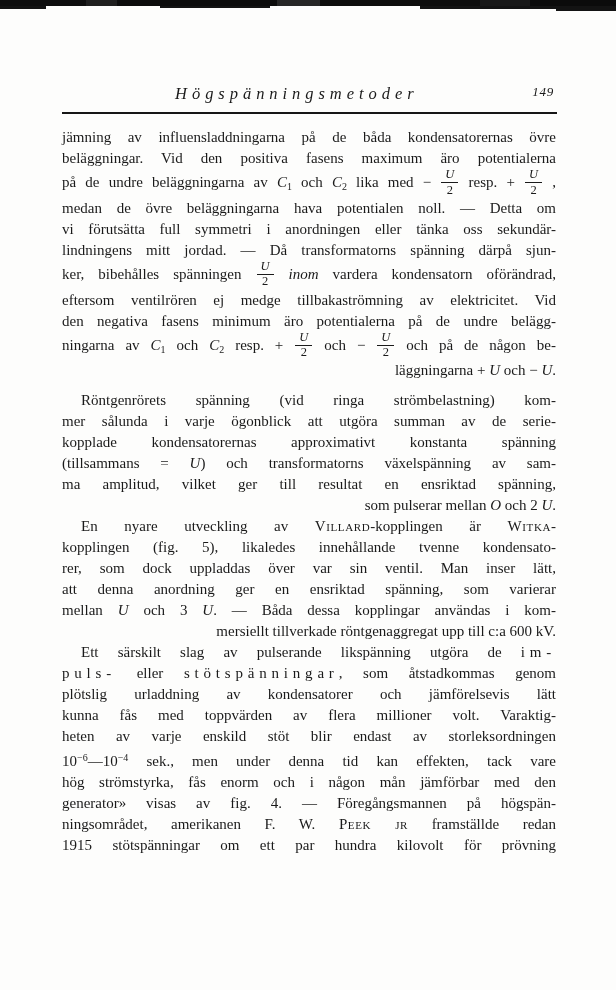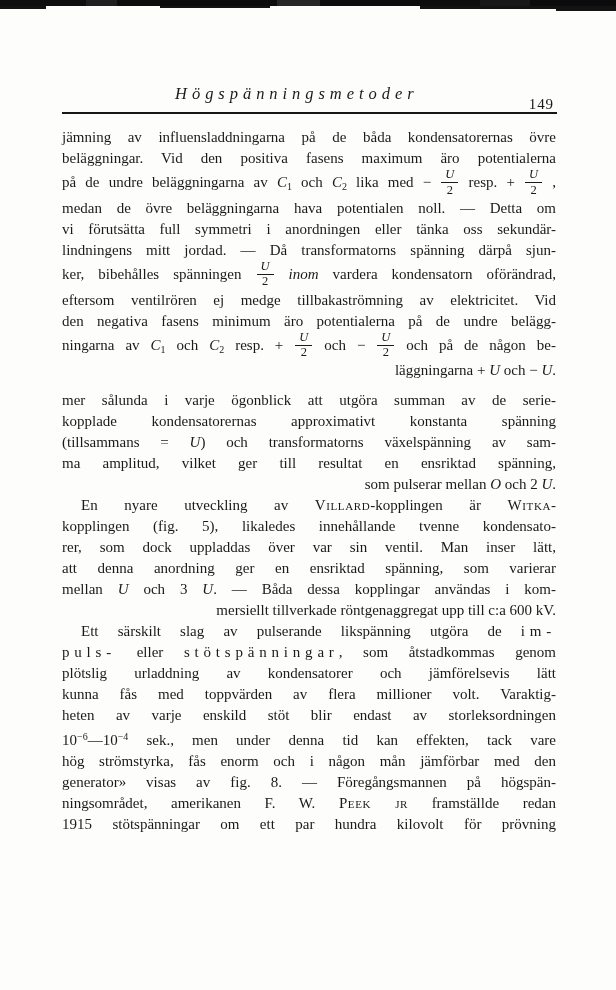--- a/index.html
+++ b/index.html
@@ -40,23 +40,24 @@
     position: absolute;
     left: 50%;
     transform: translateX(-55%);
     font-style: italic;
     font-size: 16.5px;
     letter-spacing: 0.30em;
     white-space: nowrap;
   }
   .pagenum {
     position: absolute;
-    right: 2px; top: 12px;
-    font-size: 15px;
+    right: 2px; top: 0;
+    font-size: 13px;
     letter-spacing: 0.06em;
+    font-style: italic;
   }
   .rule {
     margin: 5px 59px 0 62px;
     border-top: 2.2px solid #161616;
   }
 
   .body-col {
     margin: 13px 60px 0 62px;
     font-size: 15px;
     line-height: 21px;
@@ -129,20 +130,21 @@
         <div class="line just"><span>ningarna av </span><span class="i">C</span><span class="sub">1</span><span> och </span><span class="i">C</span><span class="sub">2</span><span> resp. + </span><span class="frac">
             <span class="num">U</span>
             <span class="den">2</span>
           </span><span> och − </span><span class="frac">
             <span class="num">U</span>
             <span class="den">2</span>
           </span><span> och på de någon be-</span></div>
         <div class="line"><span>läggningarna + </span><span class="i">U</span><span> och − </span><span class="i">U</span><span>.</span></div>
       </div>
       <div class="para indent" style="margin-top: 9px;">
+        <div class="line just first"><span>Röntgenrörets spänning (vid ringa strömbelastning) kom-</span></div>
         <div class="line just"><span>mer sålunda i varje ögonblick att utgöra summan av de serie-</span></div>
         <div class="line just"><span>kopplade kondensatorernas approximativt konstanta spänning</span></div>
         <div class="line just"><span>(tillsammans = </span><span class="i">U</span><span>) och transformatorns växelspänning av sam-</span></div>
         <div class="line just"><span>ma amplitud, vilket ger till resultat en ensriktad spänning,</span></div>
         <div class="line"><span>som pulserar mellan </span><span class="i">O</span><span> och 2 </span><span class="i">U</span><span>.</span></div>
       </div>
       <div class="para indent">
         <div class="line just first"><span>En nyare utveckling av </span><span class="sc">Villard</span><span>-kopplingen är </span><span class="sc">Witka</span><span>-</span></div>
         <div class="line just"><span>kopplingen (fig. 5), likaledes innehållande tvenne kondensato-</span></div>
         <div class="line just"><span>rer, som dock uppladdas över var sin ventil.  Man inser lätt,</span></div>
@@ -151,18 +153,18 @@
         <div class="line"><span>mersiellt tillverkade röntgenaggregat upp till c:a 600 kV.</span></div>
       </div>
       <div class="para indent">
         <div class="line just first"><span>Ett särskilt slag av pulserande likspänning utgöra de </span><span class="sp">im-</span></div>
         <div class="line just"><span class="sp">puls-</span><span> eller </span><span class="sp">stötspänningar</span><span>, som åtstadkommas genom</span></div>
         <div class="line just"><span>plötslig urladdning av kondensatorer och jämförelsevis lätt</span></div>
         <div class="line just"><span>kunna fås med toppvärden av flera millioner volt.  Varaktig-</span></div>
         <div class="line just"><span>heten av varje enskild stöt blir endast av storleksordningen</span></div>
         <div class="line just"><span>10</span><span class="sup">−6</span><span>—10</span><span class="sup">−4</span><span> sek., men under denna tid kan effekten, tack vare</span></div>
         <div class="line just"><span>hög strömstyrka, fås enorm och i någon mån jämförbar med den</span></div>
-        <div class="line just"><span>generator» visas av fig. 8. — Föregångsmannen på högspän-</span></div>
+        <div class="line just"><span>generator» visas av fig. 4. — Föregångsmannen på högspän-</span></div>
         <div class="line just"><span>ningsområdet, amerikanen F. W. </span><span class="sc">Peek jr</span><span> framställde redan</span></div>
         <div class="line just"><span>1915 stötspänningar om ett par hundra kilovolt för prövning</span></div>
       </div>
     </div>
 </div>
 
 </body></html>

